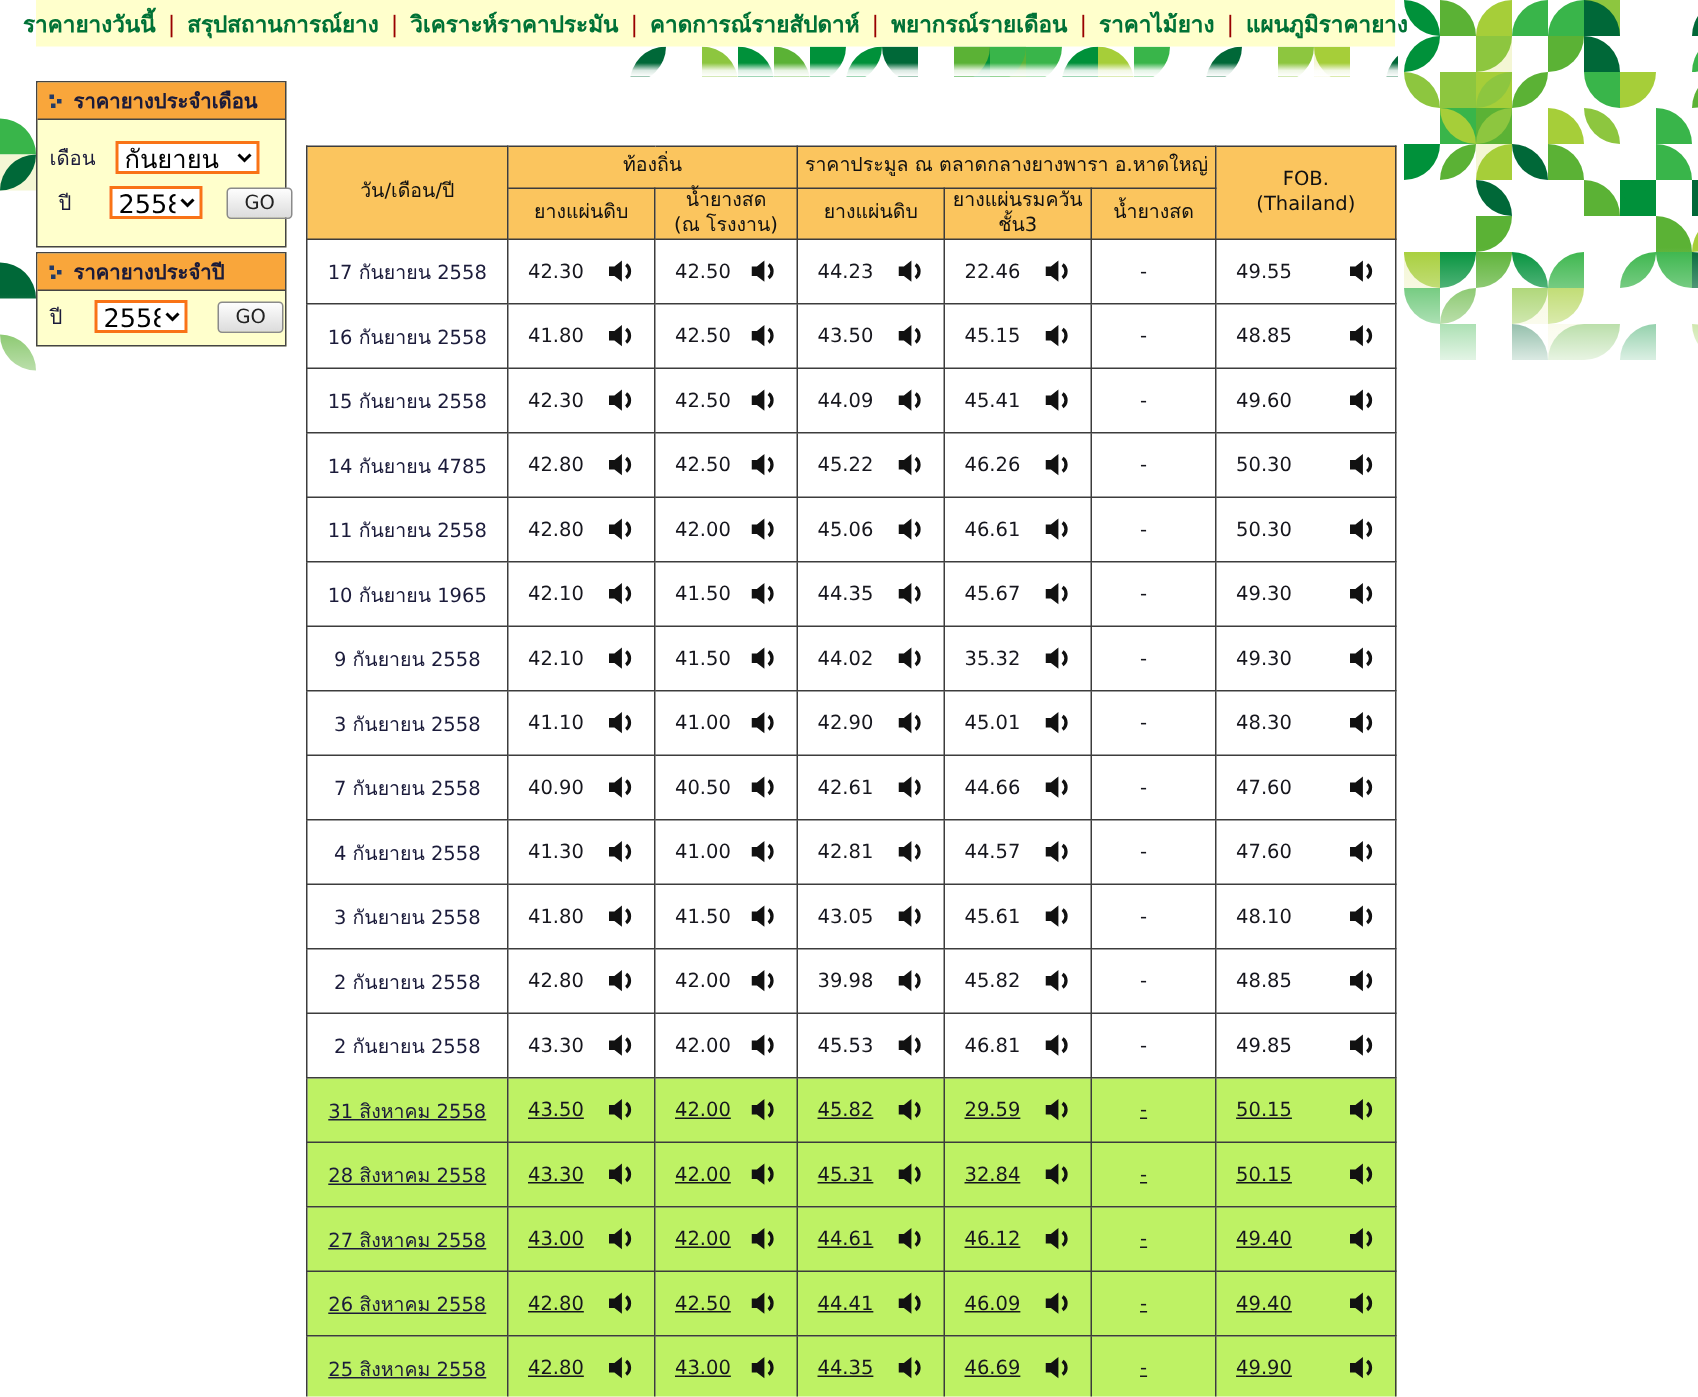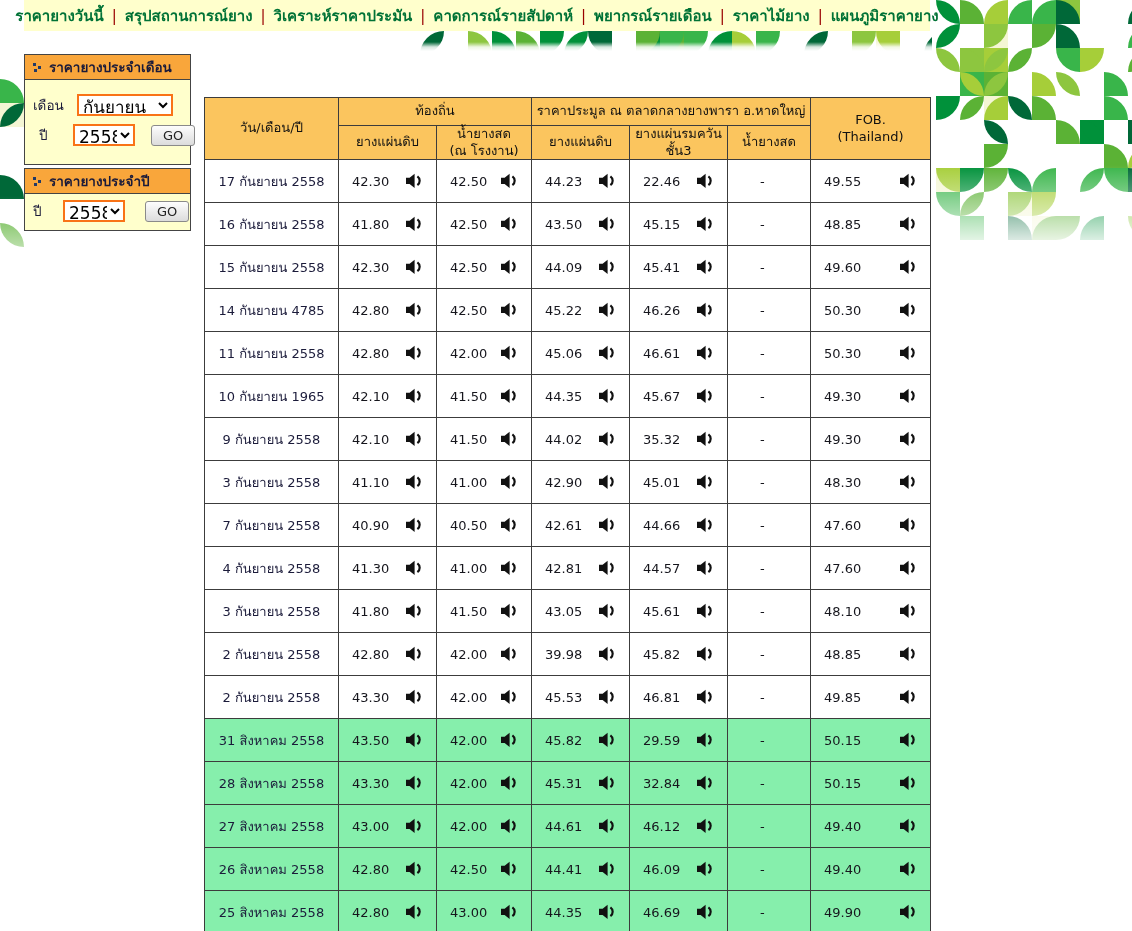--- a/index.html
+++ b/index.html
@@ -44,21 +44,21 @@
   
   #price-table-wrap { position:absolute; left:204px; top:97px; width:727px; z-index:2; background:#fff; }
   table { border-collapse:collapse; table-layout:fixed; width:726px; }
   col.c-date { width:134px; } col.c2 { width:98px; } col.c3 { width:95px; }
   col.c4 { width:98px; } col.c5 { width:98px; } col.c6 { width:83px; } col.c7 { width:120px; }
   th, td { border:1px solid #3c3c3c; font-weight:normal; }
   thead th { background:#FBC55E; color:#111; font-size:13px; text-align:center; white-space:pre-line; line-height:1.25; }
   thead tr.group-row th { height:28px; }
   thead tr.sub-row th { height:34px; }
   tbody td { height:43px; font-size:13px; color:#16161d; background:#fff; }
-  tbody tr.highlight td { background:#86efac; }
+  tbody tr.highlight td { background:#bef264;text-decoration:underline; }
   td.date-cell { text-align:center; color:#1b1b3a; }
   .cellflex { display:flex; align-items:center; justify-content:space-between; padding:0 12px 0 13px; }
   .cellflex.dash { justify-content:flex-start; padding-left:32px; }
   .spk { width:18px; height:16px; display:block; cursor:pointer; flex:0 0 auto; }
 </style>
 </head>
 <body>
 
 <div id="stage">
 

